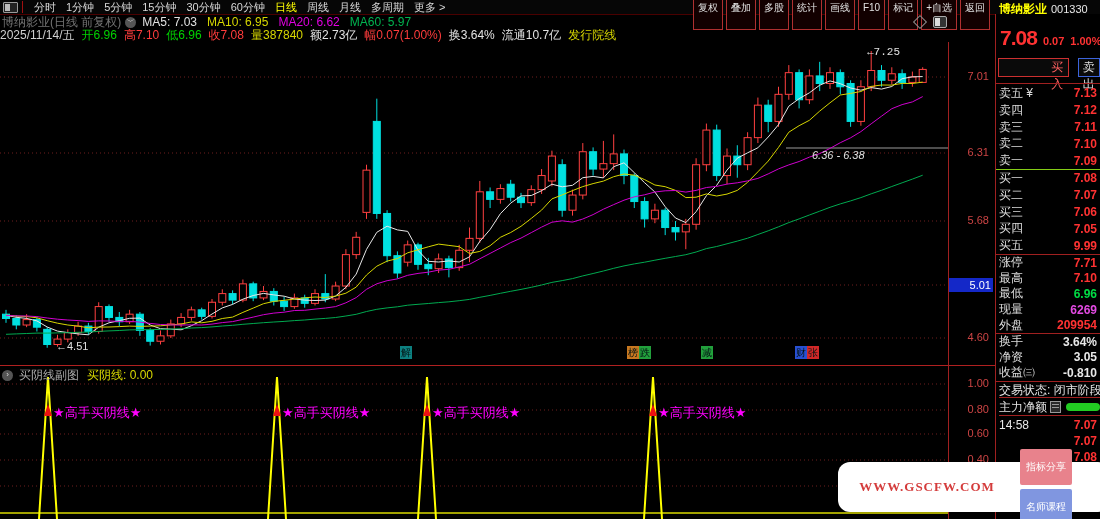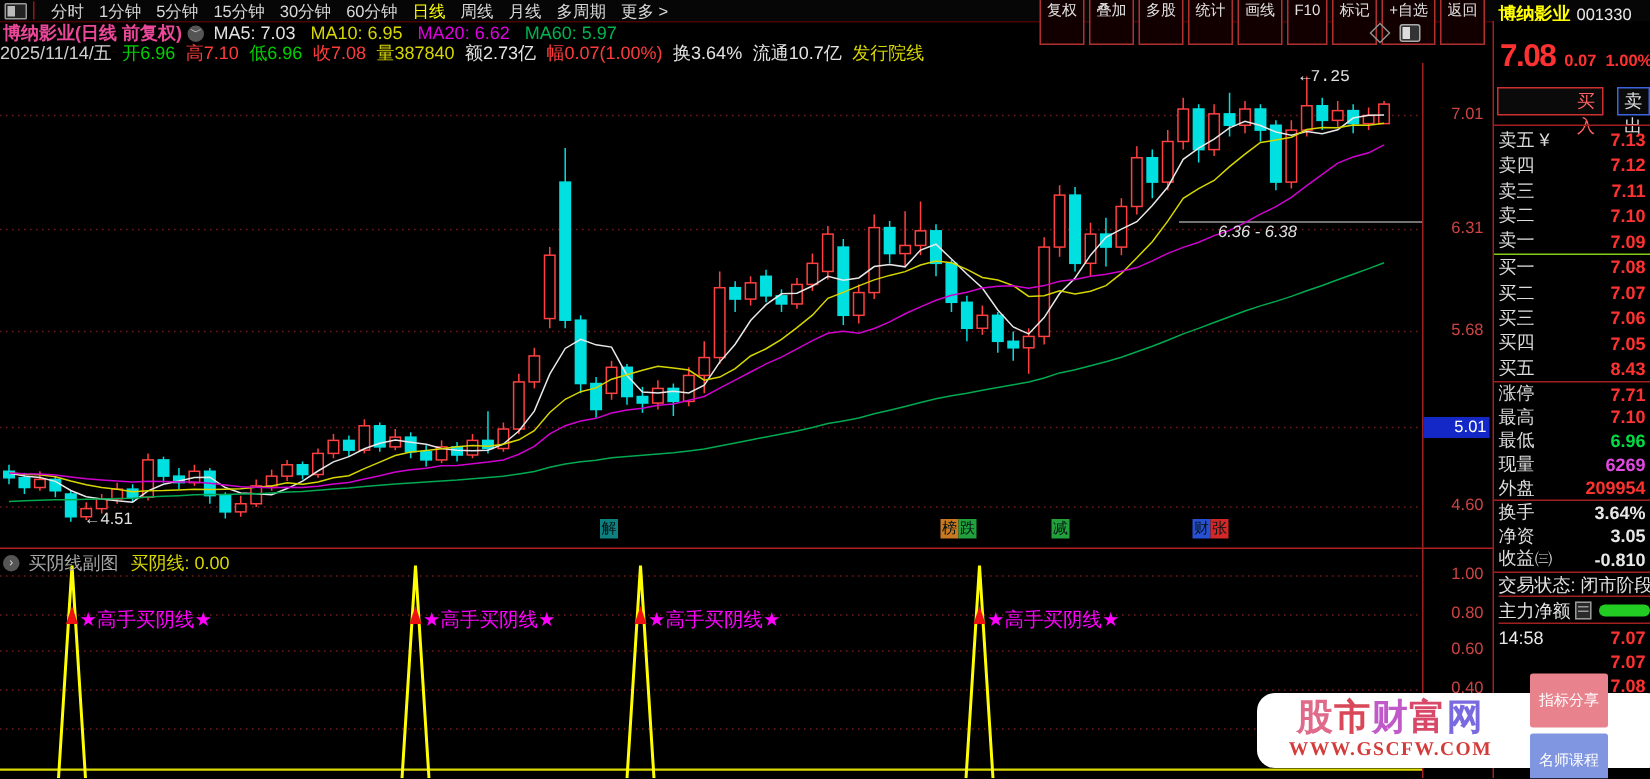--- a/index.html
+++ b/index.html
@@ -14,21 +14,21 @@
   .mi{color:#d8d8d8;margin:0 5px;cursor:default;white-space:nowrap;}
   .mi.active{color:#ffff00;}
   #tb-right{display:flex;align-items:center;margin-left:auto;margin-right:2px;}
   .tb-btn{border:1px solid #b03030;color:#e0e0e0;background:#120000;margin-left:3px;
           padding:16px 4px;height:11px;line-height:11px;font-size:10px;white-space:nowrap;}
   #stock-id{position:absolute;left:999px;top:1px;width:100px;display:flex;align-items:baseline;white-space:nowrap;}
   #stock-id .nm{color:#ffff00;font-size:12px;font-weight:bold;margin-right:4px;}
   #stock-id .cd{color:#e8e8e8;font-size:11px;}
   
   #hdr1{position:absolute;left:2px;top:15px;height:14px;font-size:12px;display:flex;align-items:center;white-space:nowrap;}
-  #hdr1 .title{color:#ec4899;font-weight:bold;}
+  #hdr1 .title{color:#737373;}
   .chev{display:inline-block;width:11px;height:11px;border-radius:50%;background:#555;color:#ddd;
         font-size:8px;line-height:10px;text-align:center;margin:0 6px 0 4px;}
   #hdr1 span.ma{margin-right:10px;}
   #hdr2{position:absolute;left:0px;top:29px;height:13px;font-size:12px;display:flex;align-items:center;white-space:nowrap;}
   #hdr2 span{margin-right:7px;}
   
   #main-svg{position:absolute;left:0;top:42px;}
   #ind-svg{position:absolute;left:0;top:366px;}
   .grid{stroke:#6e1e1e;stroke-width:1;stroke-dasharray:1,3;}
   #v-axis-line{position:absolute;left:948px;top:42px;width:1px;height:477px;background:#a02020;}
@@ -464,21 +464,21 @@
         <div class="q-row">
           <span class="lb">买三</span>
           <span class="vl v-red">7.06</span>
         </div>
         <div class="q-row">
           <span class="lb">买四</span>
           <span class="vl v-red">7.05</span>
         </div>
         <div class="q-row">
           <span class="lb">买五</span>
-          <span class="vl v-red">8.43</span>
+          <span class="vl v-red">9.99</span>
         </div>
       </div>
     <div id="stats1">
         <div class="q-row">
           <span class="lb">涨停</span>
           <span class="vl v-red">7.71</span>
         </div>
         <div class="q-row">
           <span class="lb">最高</span>
           <span class="vl v-red">7.10</span>
@@ -530,21 +530,20 @@
         </div>
         <div class="q-row">
           <span class="lb"></span>
           <span class="vl v-red">7.08</span>
         </div>
       </div>
   </div>
 
   <div id="watermark">
     <div id="wm-left">
-      <div id="wm-title"><span style="color: rgb(224, 106, 138);">股</span><span style="color: rgb(216, 72, 88);">市</span><span style="color: rgb(192, 90, 200);">财</span><span style="color: rgb(216, 72, 104);">富</span><span style="color: rgb(122, 106, 224);">网</span></div>
       <div id="wm-url">WWW.GSCFW.COM</div>
     </div>
     <div id="wm-right">
       <div class="wm-badge" id="wm-badge1">指标分享</div>
       <div class="wm-badge" id="wm-badge2">名师课程</div>
     </div>
   </div>
 
 </div>
 

